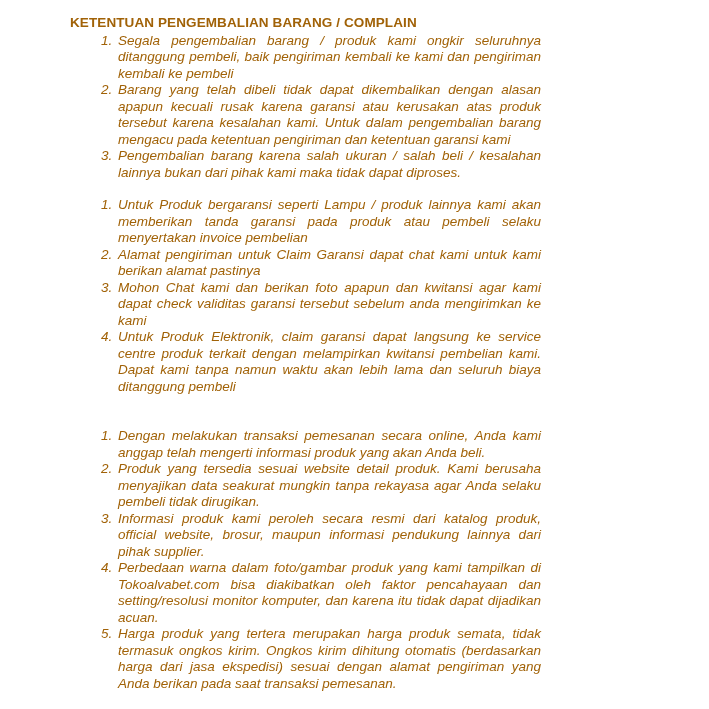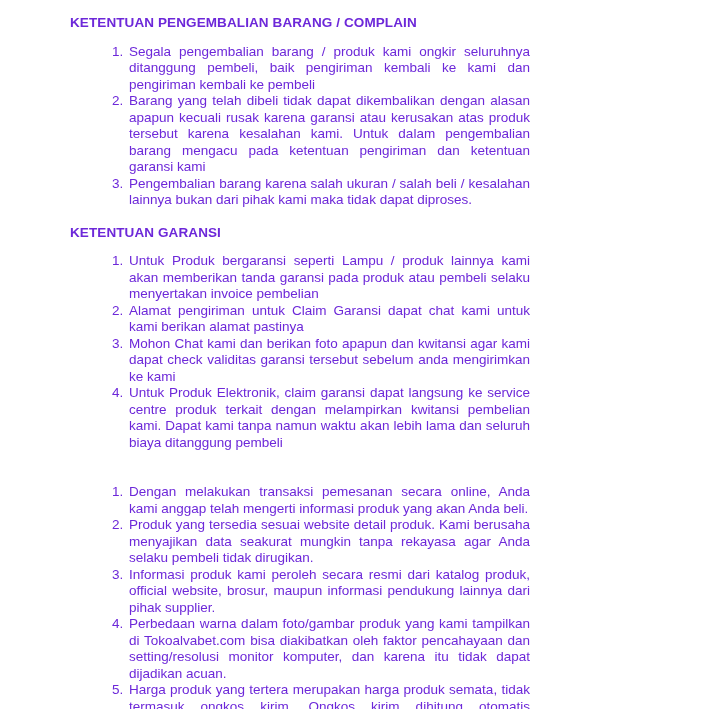--- a/index.html
+++ b/index.html
@@ -13,37 +13,38 @@
     overflow: hidden;
   }
   .page {
     box-sizing: border-box;
     width: 612px;
     height: 709px;
     padding: 15px 70px 0 70px;
     font-family: "Liberation Sans", sans-serif;
     font-size: 13.5px;
     line-height: 16.5px;
-    color: #6d28d9;
+    color: #a16207;
     background: #ffffff;
   }
   .terms-section { margin: 0 0 16px 0; }
   .terms-section.gap-large { margin-bottom: 33px; }
   .section-title {
     font-size: 13.5px;
     font-weight: bold;
     margin: 0;
     padding: 0;
     text-align: left;
     letter-spacing: 0.1px;
   }
   ol.terms-list {
-    margin: 12px;
+    margin: 1px;
     padding: 0 0 0 45px;
     list-style: decimal outside;
+    font-style: italic;
   }
   ol.terms-list li {
     text-align: justify;
     padding-left: 2px;
   }
   .closing {
     margin-top: 17px;
     text-align: center;
     font-weight: bold;
     letter-spacing: 0.2px;
@@ -58,21 +59,20 @@
   <section class="terms-section">
     <h2 class="section-title">KETENTUAN PENGEMBALIAN BARANG / COMPLAIN</h2>
     <ol class="terms-list">
       <li>Segala pengembalian barang / produk kami ongkir seluruhnya ditanggung pembeli, baik pengiriman kembali ke kami dan pengiriman kembali ke pembeli</li>
       <li>Barang yang telah dibeli tidak dapat dikembalikan dengan alasan apapun kecuali rusak karena garansi atau kerusakan atas produk tersebut karena kesalahan kami. Untuk dalam pengembalian barang mengacu pada ketentuan pengiriman dan ketentuan garansi kami</li>
       <li>Pengembalian barang karena salah ukuran / salah beli / kesalahan lainnya bukan dari pihak kami maka tidak dapat diproses.</li>
     </ol>
   </section>
 
   <section class="terms-section gap-large">
-    <h2 class="section-title">KETENTUAN GARANSI</h2>
     <ol class="terms-list">
       <li>Untuk Produk bergaransi seperti Lampu / produk lainnya kami akan memberikan tanda garansi pada produk atau pembeli selaku menyertakan invoice pembelian</li>
       <li>Alamat pengiriman untuk Claim Garansi dapat chat kami untuk kami berikan alamat pastinya</li>
       <li>Mohon Chat kami dan berikan foto apapun dan kwitansi agar kami dapat check validitas garansi tersebut sebelum anda mengirimkan ke kami</li>
       <li>Untuk Produk Elektronik, claim garansi dapat langsung ke service centre produk terkait dengan melampirkan kwitansi pembelian kami. Dapat kami tanpa namun waktu akan lebih lama dan seluruh biaya ditanggung pembeli</li>
     </ol>
   </section>
 
   <section class="terms-section gap-large" style="margin-bottom:0">
     <ol class="terms-list">

